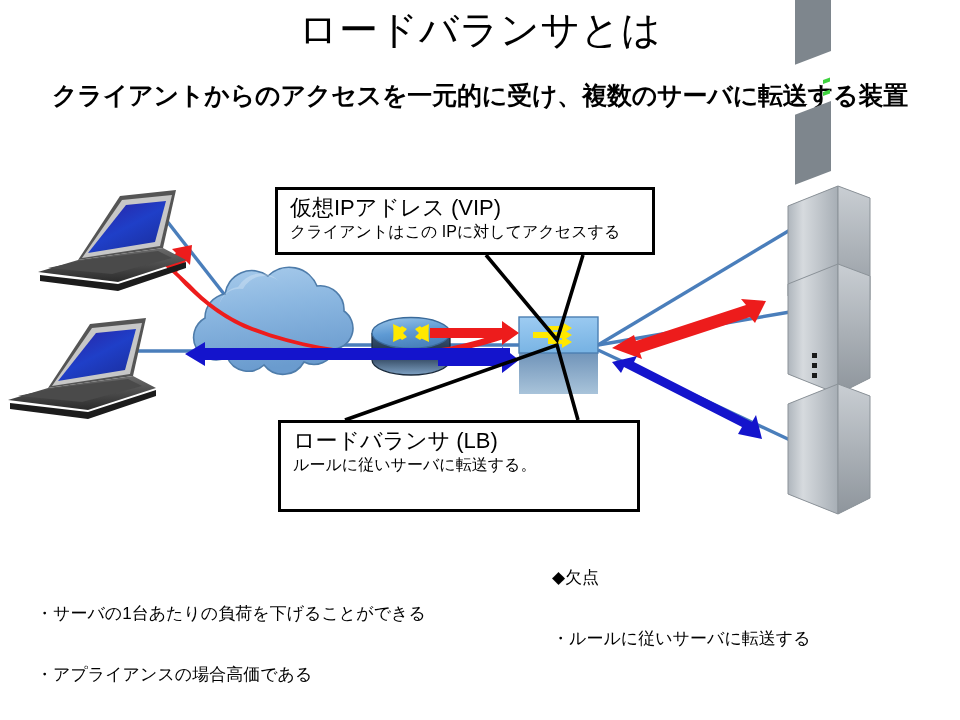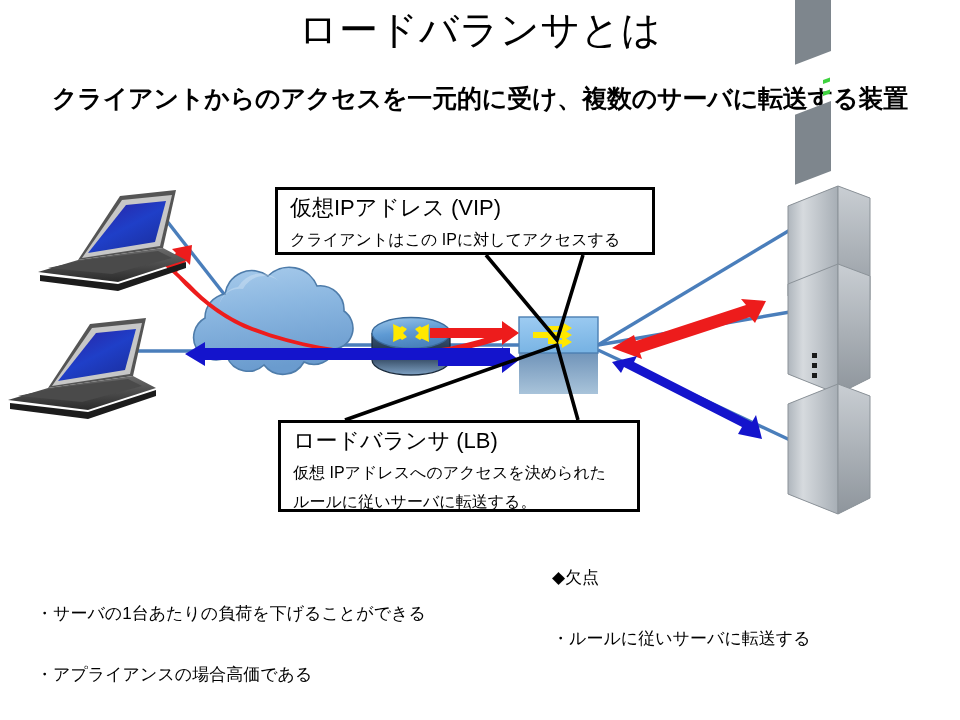--- a/index.html
+++ b/index.html
@@ -39,20 +39,21 @@
     position: absolute;
     left: 0;
     top: 82px;
     width: 960px;
     text-align: center;
     font-size: 25px;
     line-height: 32px;
     font-weight: 700;
     letter-spacing: -0.2px;
     white-space: nowrap;
+    font-family: Liberation Mono, monospace;
   }
 
   
   #diagram {
     position: absolute;
     left: 0; top: 150px;
     width: 960px;
     height: 390px;
   }
   #diagram svg.layer {
@@ -76,21 +77,20 @@
     font-size: 22px;
     line-height: 27px;
     font-weight: 500;
     white-space: nowrap;
   }
   .callout .cb {
     font-size: 16px;
     line-height: 21px;
     font-weight: 400;
     white-space: nowrap;
-    margin-top: 8px;
   }
   #callout-vip {
     left: 275px;
     top: 187px;
     width: 380px;
     height: 68px;
   }
   #callout-lb {
     left: 278px;
     top: 420px;
@@ -341,21 +341,20 @@
 
   </div>
 
   <div class="callout" id="callout-vip">
     <div class="ct">仮想IPアドレス (VIP)</div>
     <div class="cb">クライアントはこの IPに対してアクセスする</div>
   </div>
 
   <div class="callout" id="callout-lb">
     <div class="ct">ロードバランサ (LB)</div>
-    <div class="cb">仮想 IPアドレスへのアクセスを決められた</div>
     <div class="cb">ルールに従いサーバに転送する。</div>
   </div>
 
   <div class="bullet-block" id="advantages">
     <div class="bitem">・サーバの1台あたりの負荷を下げることができる</div>
     <div class="bitem">・アプライアンスの場合高価である</div>
   </div>
 
   <div class="bullet-block" id="drawbacks">
     <div class="bhead">

